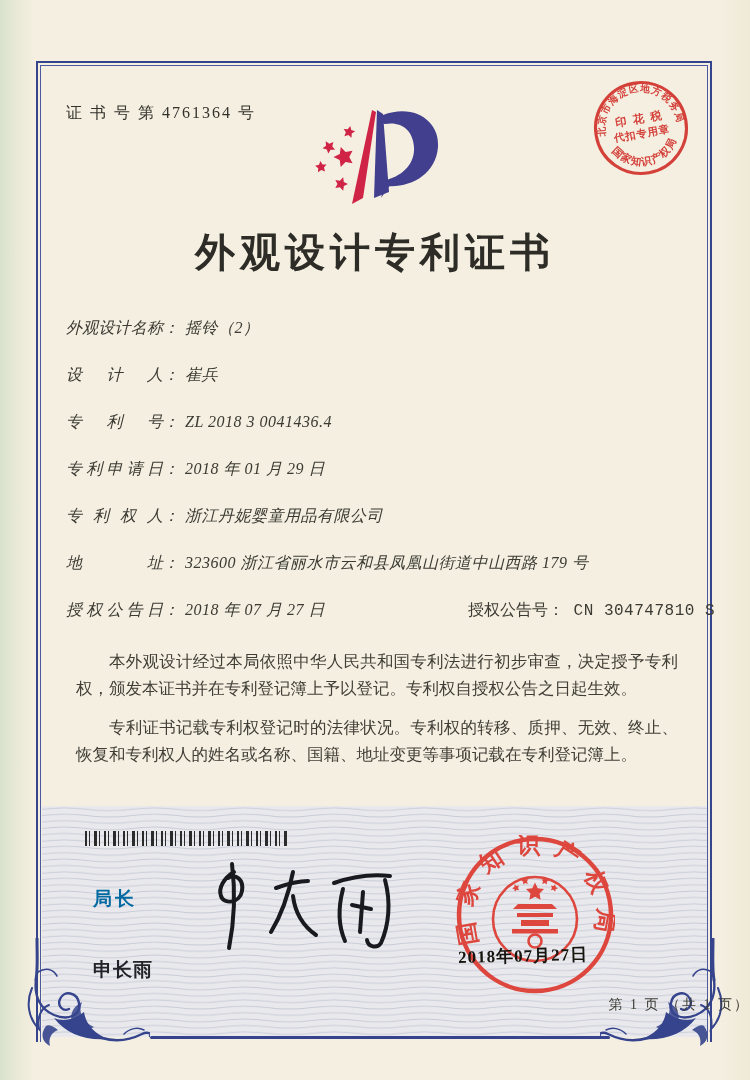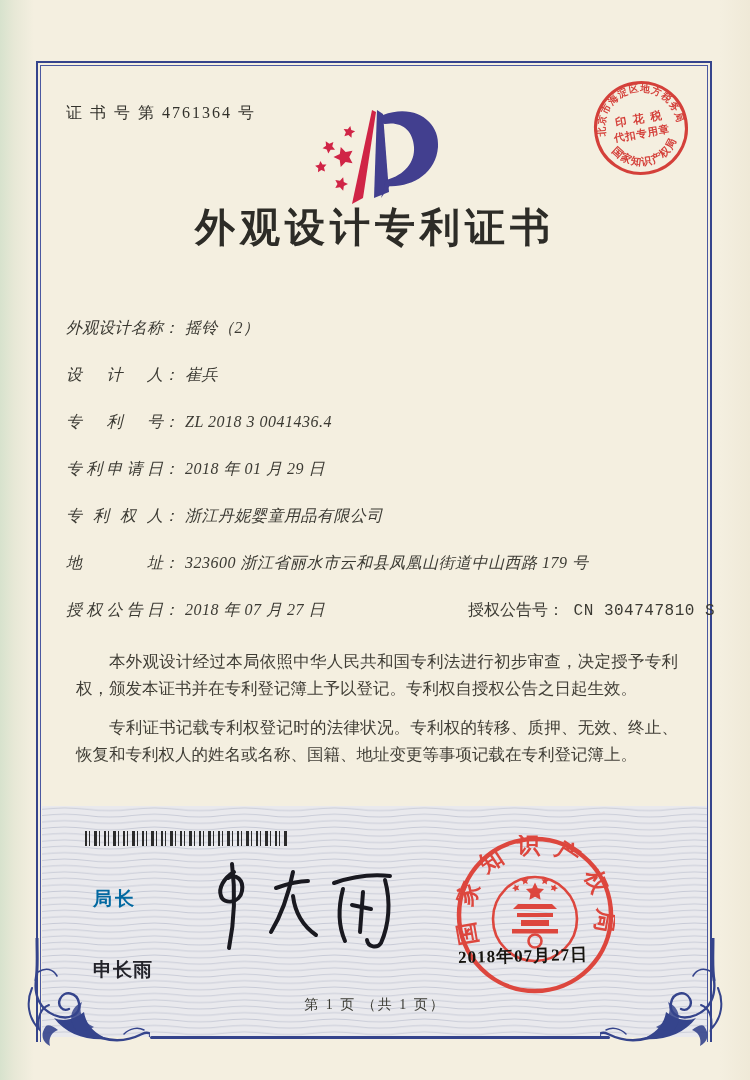--- a/index.html
+++ b/index.html
@@ -14,21 +14,21 @@
          border-top:2px solid #35448c;border-left:2px solid #35448c;border-right:2px solid #35448c;}
   .frame-inner{position:absolute;left:2px;top:2px;right:2px;bottom:0;
          border-top:1px solid #4a58a0;border-left:1px solid #4a58a0;border-right:1px solid #4a58a0;}
   .bottom-rule{left:150px;top:1036px;width:460px;height:3px;background:#35448c;border-radius:2px;}
 
   
   .waveband{left:42px;top:806px;width:666px;height:231px;background:#e9e9ed;}
   .waveband svg{display:block;}
 
   .certno{left:66px;top:103px;font-size:16px;letter-spacing:2px;color:#33322c;}
-  .title{left:0;right:0;top:200px;text-align:center;font-size:40px;font-weight:600;
+  .title{left:0;right:0;top:225px;text-align:center;font-size:40px;font-weight:600;
          letter-spacing:5px;color:#2d2c27;}
 
   .fields{left:66px;top:318px;width:640px;font-size:16px;color:#3b3a33;}
   .frow{height:47px;white-space:nowrap;font-style:italic;}
   .flabel{display:inline-block;width:97px;text-align:justify;text-align-last:justify;vertical-align:top;}
   .fcolon{display:inline-block;margin:0 2px 0 0;}
   .fvalue{display:inline-block;letter-spacing:.5px;}
   .grant-no{position:absolute;left:402px;top:282px;white-space:nowrap;font-family:Liberation Mono, monospace;}
 
   .paras{left:64px;top:636px;width:626px;font-size:16.5px;line-height:27px;
@@ -47,21 +47,21 @@
   .seal-svg{left:455px;top:835px;}
   .seal-date{left:458px;top:944px;width:160px;font-size:17px;font-weight:600;color:#15140f;
              letter-spacing:1px;transform:rotate(-1.5deg);}
 
   .taxstamp{left:591px;top:78px;width:100px;height:100px;transform:rotate(-10deg);}
 
   .corner{width:126px;height:112px;}
   .corner-l{left:24px;top:938px;}
   .corner-r{left:600px;top:938px;transform:scaleX(-1);}
 
-  .footer{left:0;right:0;top:996px;text-align:center;font-size:14px;color:#3a3a33;letter-spacing:2px;}
+  .footer{left:0;right:0;top:996px;text-align:right;font-size:14px;color:#3a3a33;letter-spacing:2px;}
 </style>
 </head>
 <body>
 
 <div class="sheet">
 
   <div class="abs waveband">
     <svg width="666" height="231">
       <defs>
         <pattern id="wv" width="90" height="6.4" patternUnits="userSpaceOnUse">

